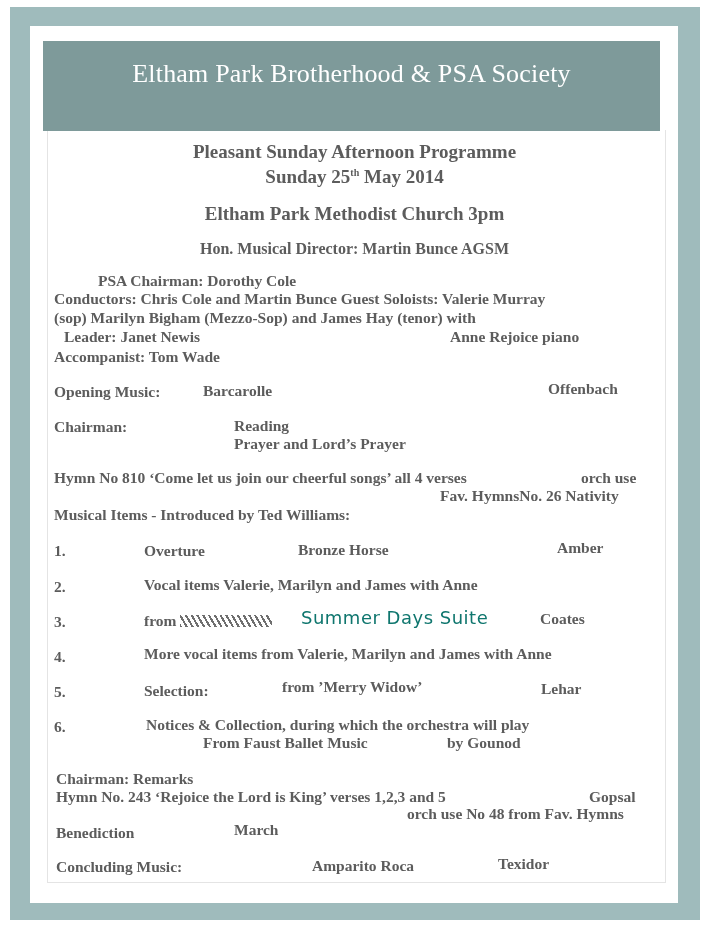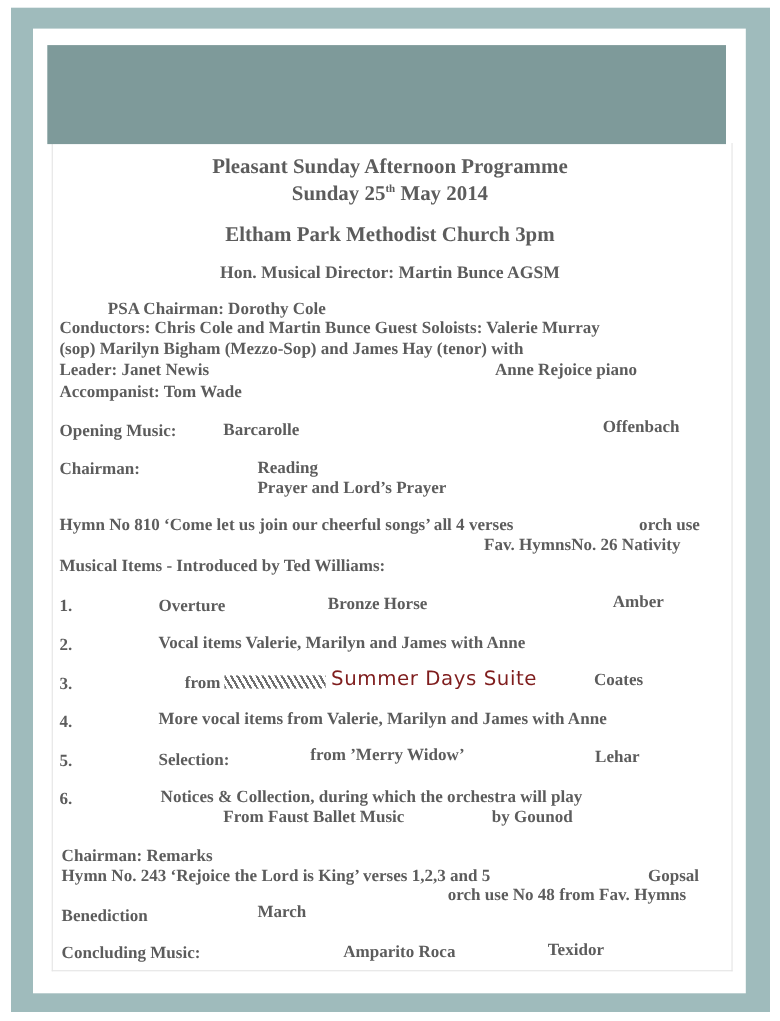--- a/index.html
+++ b/index.html
@@ -21,44 +21,45 @@
   }
   .header {
     position: absolute; left: 43px; top: 41px; width: 617px; height: 90px;
     background: #7e9a9a; color: #ffffff; text-align: center;
   }
   .header .title { font-size: 26px; margin-top: 18px; letter-spacing: 0.2px; }
   .header .president { font-size: 14.5px; margin-top: 5px; }
   .t { position: absolute; white-space: nowrap; font-weight: bold; font-size: 15.5px; }
   .center { left: 0; width: 709px; text-align: center; }
   .big { font-size: 19px; }
-  .hand { font-family: "DejaVu Sans", sans-serif; font-weight: normal; font-size: 18px; color: #7f1d1d; letter-spacing: 0.5px; }
+  .hand { font-family: "DejaVu Sans", sans-serif; font-weight: normal; font-size: 18px; color: #0f766e; letter-spacing: 0.5px; }
   .scribble { display: inline-block; width: 92px; height: 12px; vertical-align: -1px;
     background: repeating-linear-gradient(60deg, #555 0 2px, transparent 2px 5px); opacity: 0.85; }
   sup { font-size: 10px; }
 </style>
 </head>
 <body>
 
 <div class="frame"></div>
 <div class="inner"></div>
 <div class="panel"></div>
 
 <div class="header">
+  <div class="title">Eltham Park Brotherhood &amp; PSA Society</div>
 </div>
 
 <div class="t center big" style="top:141px;">Pleasant Sunday Afternoon Programme</div>
 <div class="t center big" style="top:166px;"><span>Sunday 25</span><sup>th</sup><span> May 2014</span></div>
 <div class="t center big" style="top:203px;">Eltham Park Methodist Church 3pm</div>
 <div class="t center" style="top:240px; font-size:16px;">Hon. Musical Director: Martin Bunce AGSM</div>
 
 <div class="t" style="left:54px; top:272px;margin-left:44px;">PSA Chairman: Dorothy Cole</div>
 <div class="t" style="left:54px; top:290px;">Conductors:  Chris Cole and Martin Bunce   Guest Soloists: Valerie Murray</div>
 <div class="t" style="left:54px; top:309px;">(sop) Marilyn Bigham (Mezzo-Sop) and James Hay (tenor) with</div>
-<div class="t" style="left:54px; top:328px;text-align:right;">Leader: Janet Newis</div>
+<div class="t" style="left:64px; top:328px;text-align:right;">Leader: Janet Newis</div>
 <div class="t" style="left:450px; top:328px;">Anne Rejoice piano</div>
 <div class="t" style="left:54px; top:348px;">Accompanist: Tom Wade</div>
 
 <div class="t" style="left:54px; top:383px;">Opening Music:</div>
 <div class="t" style="left:203px; top:382px;">Barcarolle</div>
 <div class="t" style="left:548px; top:380px;">Offenbach</div>
 
 <div class="t" style="left:54px; top:418px;">Chairman:</div>
 <div class="t" style="left:234px; top:417px;">Reading</div>
 <div class="t" style="left:234px; top:435px;">Prayer and Lord’s Prayer</div>
@@ -72,21 +73,21 @@
 <div>
   <div class="t" style="left:54px; top:542px;">1.</div>
   <div class="t" style="left:144px; top:542px;">Overture</div>
   <div class="t" style="left:298px; top:541px;">Bronze Horse</div>
   <div class="t" style="left:557px; top:539px;">Amber</div>
 
   <div class="t" style="left:54px; top:578px;">2.</div>
   <div class="t" style="left:144px; top:576px;">Vocal items  Valerie, Marilyn and James with Anne</div>
 
   <div class="t" style="left:54px; top:613px;">3.</div>
-  <div class="t" style="left:144px; top:612px;margin-left:24px;"><span>from</span> <span class="scribble"></span></div>
+  <div class="t" style="left:144px; top:612px;"><span>from</span> <span class="scribble"></span></div>
   <div class="t hand" style="left:301px; top:607px;">Summer Days Suite</div>
   <div class="t" style="left:540px; top:610px;">Coates</div>
 
   <div class="t" style="left:54px; top:648px;">4.</div>
   <div class="t" style="left:144px; top:645px;">More vocal items from Valerie, Marilyn and James with Anne</div>
 
   <div class="t" style="left:54px; top:683px;">5.</div>
   <div class="t" style="left:144px; top:682px;">Selection:</div>
   <div class="t" style="left:237px; top:678px;margin-left:45px;">from ’Merry Widow’</div>
   <div class="t" style="left:541px; top:680px;">Lehar</div>

